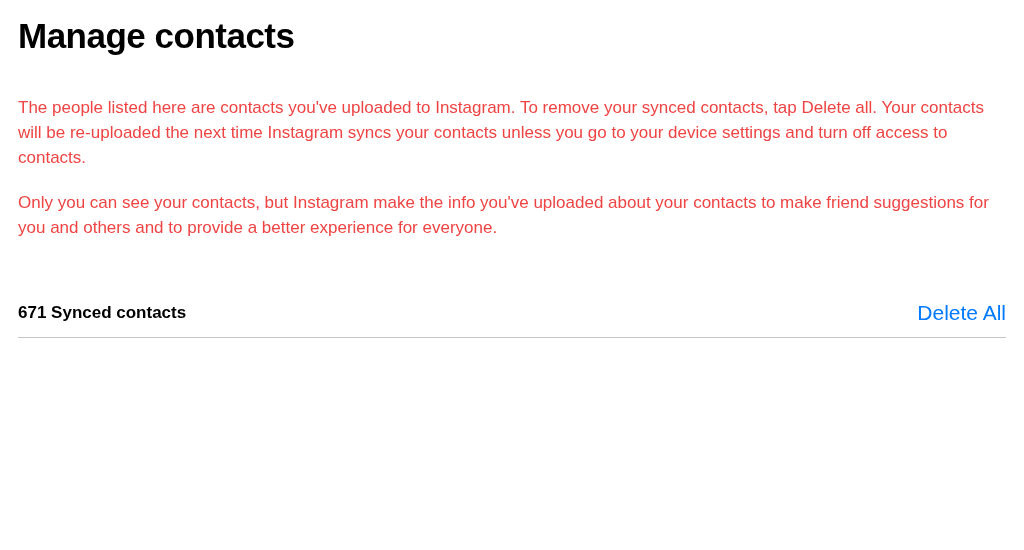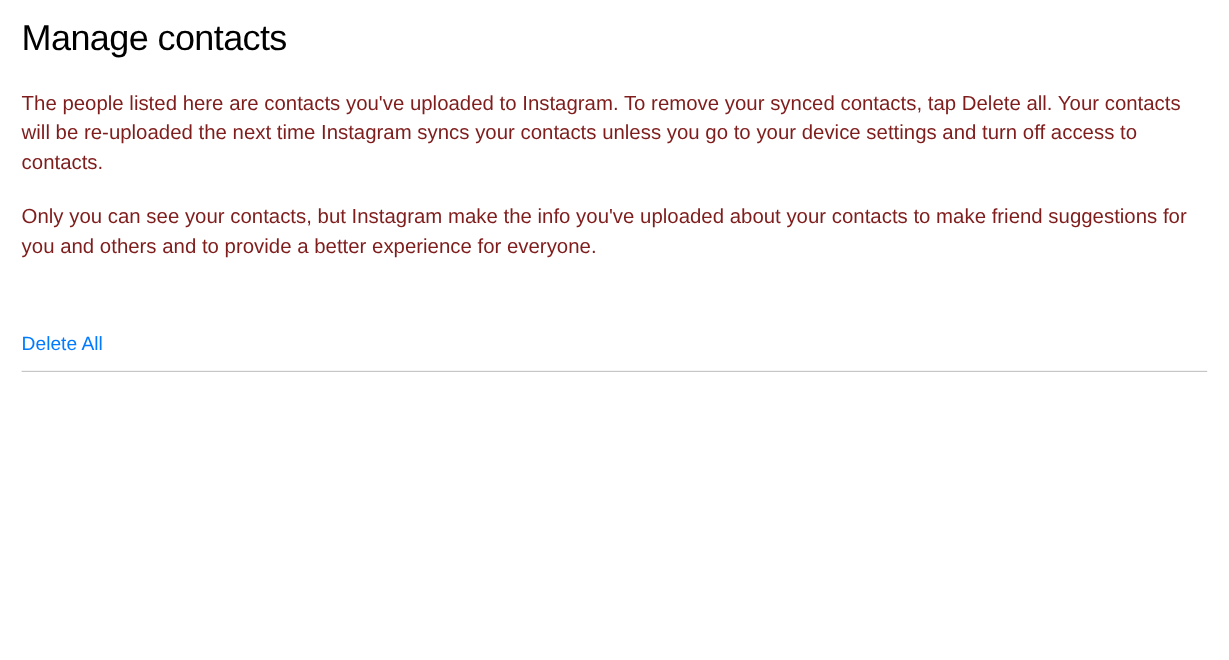--- a/index.html
+++ b/index.html
@@ -11,54 +11,54 @@
     body {
       background-color: #ffffff;
       font-family: -apple-system, BlinkMacSystemFont, 'Helvetica Neue', Arial, sans-serif;
       color: #000000;
       width: 1024px;
       min-height: 550px;
       padding: 16px 18px;
     }
 
     .page-title {
-      font-size: 30px;
-      font-weight: 400;
+      font-size: 35px;
+      font-weight: 700;
       letter-spacing: -0.5px;
-      margin-bottom: 24px;
+      margin-bottom: 40px;
       line-height: 1.15;
     }
 
     .description-block {
       margin-bottom: 20px;
     }
 
     .description-text {
       font-size: 17px;
       line-height: 1.47;
-      color: #7f1d1d;
+      color: #ef4444;
     }
 
     .synced-contacts-row {
       display: flex;
       align-items: center;
       justify-content: space-between;
       margin-top: 60px;
       padding-bottom: 12px;
       border-bottom: 1px solid #c6c6c8;
     }
 
     .synced-contacts-label {
       font-size: 17px;
       font-weight: 700;
       color: #000000;
     }
 
     .delete-all-button {
-      font-size: 16px;
+      font-size: 21px;
       font-weight: 500;
       color: #007aff;
       background: none;
       border: none;
       cursor: pointer;
       padding: 0;
     }
   </style>
 </head>
 <body>
@@ -67,14 +67,15 @@
 
 <div class="description-block">
   <p class="description-text">The people listed here are contacts you've uploaded to Instagram. To remove your synced contacts, tap Delete all. Your contacts will be re-uploaded the next time Instagram syncs your contacts unless you go to your device settings and turn off access to contacts.</p>
 </div>
 
 <div class="description-block">
   <p class="description-text">Only you can see your contacts, but Instagram make the info you've uploaded about your contacts to make friend suggestions for you and others and to provide a better experience for everyone.</p>
 </div>
 
 <div class="synced-contacts-row">
+  <span class="synced-contacts-label">671 Synced contacts</span>
   <button class="delete-all-button">Delete All</button>
 </div>
 
 </body></html>

